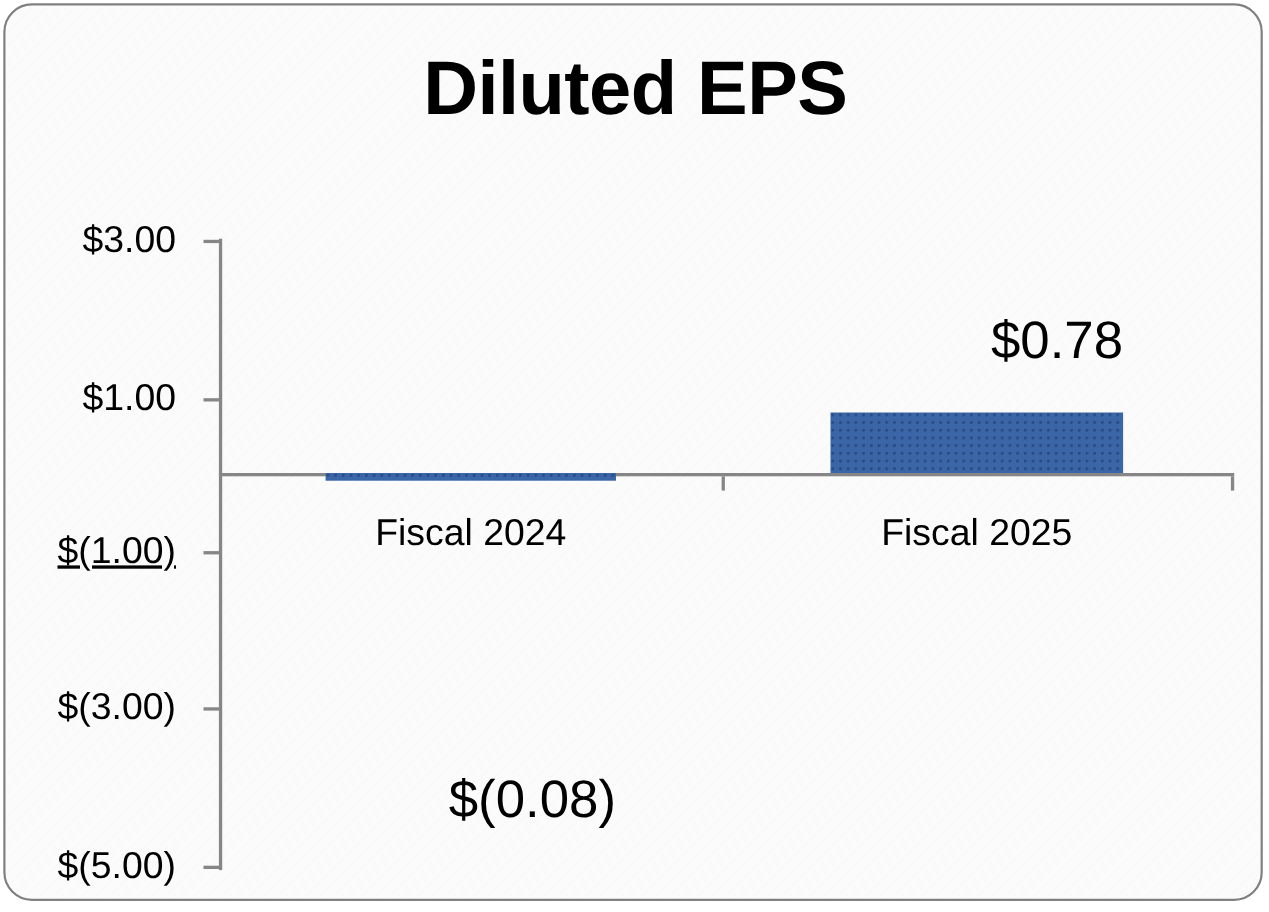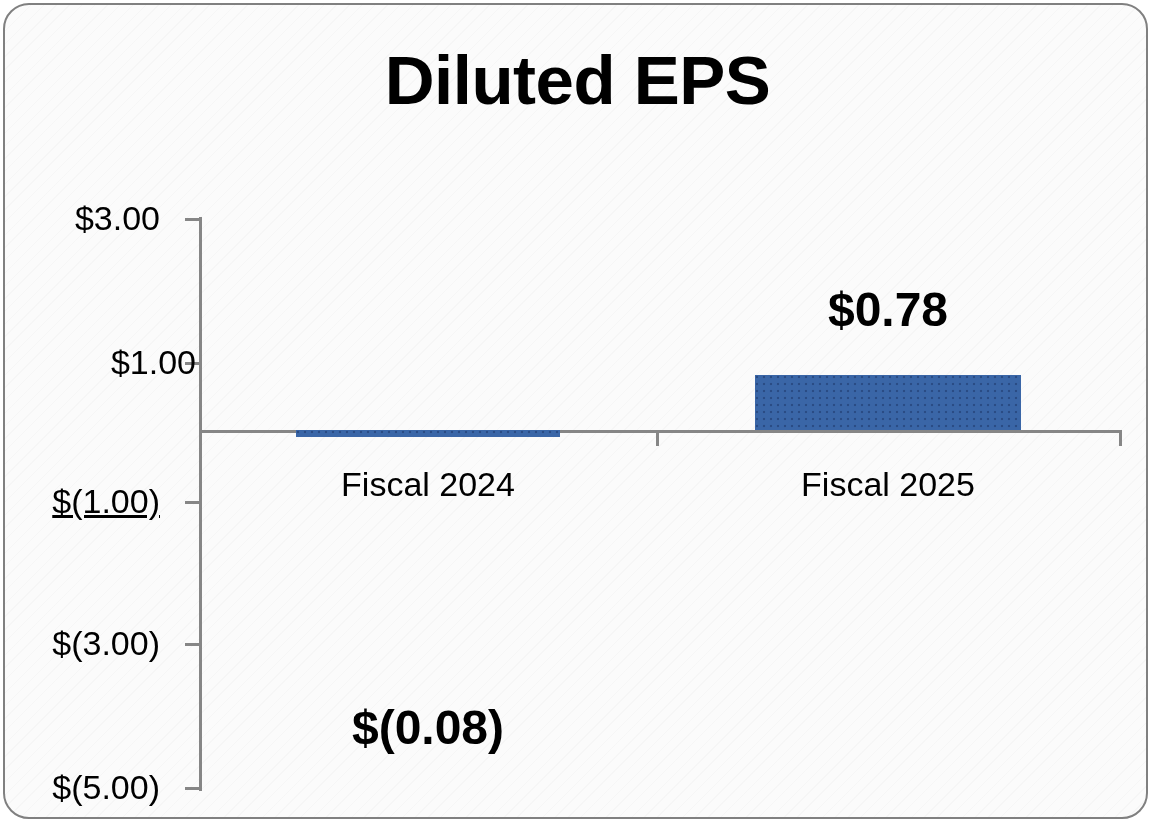--- a/index.html
+++ b/index.html
@@ -126,24 +126,24 @@
     background-color: #3a66a7;
     background-image:
       radial-gradient(circle at 2px 2px, #2a4c85 1.2px, rgba(0,0,0,0) 1.6px);
     background-size: 7px 7px;
   }
 
   
   .data-label {
     position: absolute;
     font-size: 48px;
-    font-weight: bold;
-    color: #000000;
-    line-height: 1;
-    text-align: center;
+    font-weight: normal;
+    color: #000000;
+    line-height: 1;
+    text-align: right;
     white-space: nowrap;
   }
 
   
   .cat-label {
     position: absolute;
     font-size: 34px;
     color: #000000;
     line-height: 1;
     text-align: center;
@@ -162,21 +162,21 @@
 
       <div class="y-axis-line"></div>
 
       <div class="y-tick" style="top:200px;"></div>
       <div class="y-label-wrap" style="top:200px;">
         <div class="y-label" style="top:-17px; position:relative;">$3.00</div>
       </div>
 
       <div class="y-tick" style="top:344px;"></div>
       <div class="y-label-wrap" style="top:344px;">
-        <div class="y-label" style="top:-17px; position:relative;padding-left:36px;">$1.00</div>
+        <div class="y-label" style="top:-17px; position:relative;">$1.00</div>
       </div>
 
       <div class="y-tick" style="top:483px;"></div>
       <div class="y-label-wrap" style="top:483px;">
         <div class="y-label" style="top:-17px; position:relative;text-decoration:underline;">$(1.00)</div>
       </div>
 
       <div class="y-tick" style="top:625px;"></div>
       <div class="y-label-wrap" style="top:625px;">
         <div class="y-label" style="top:-17px; position:relative;">$(3.00)</div>

